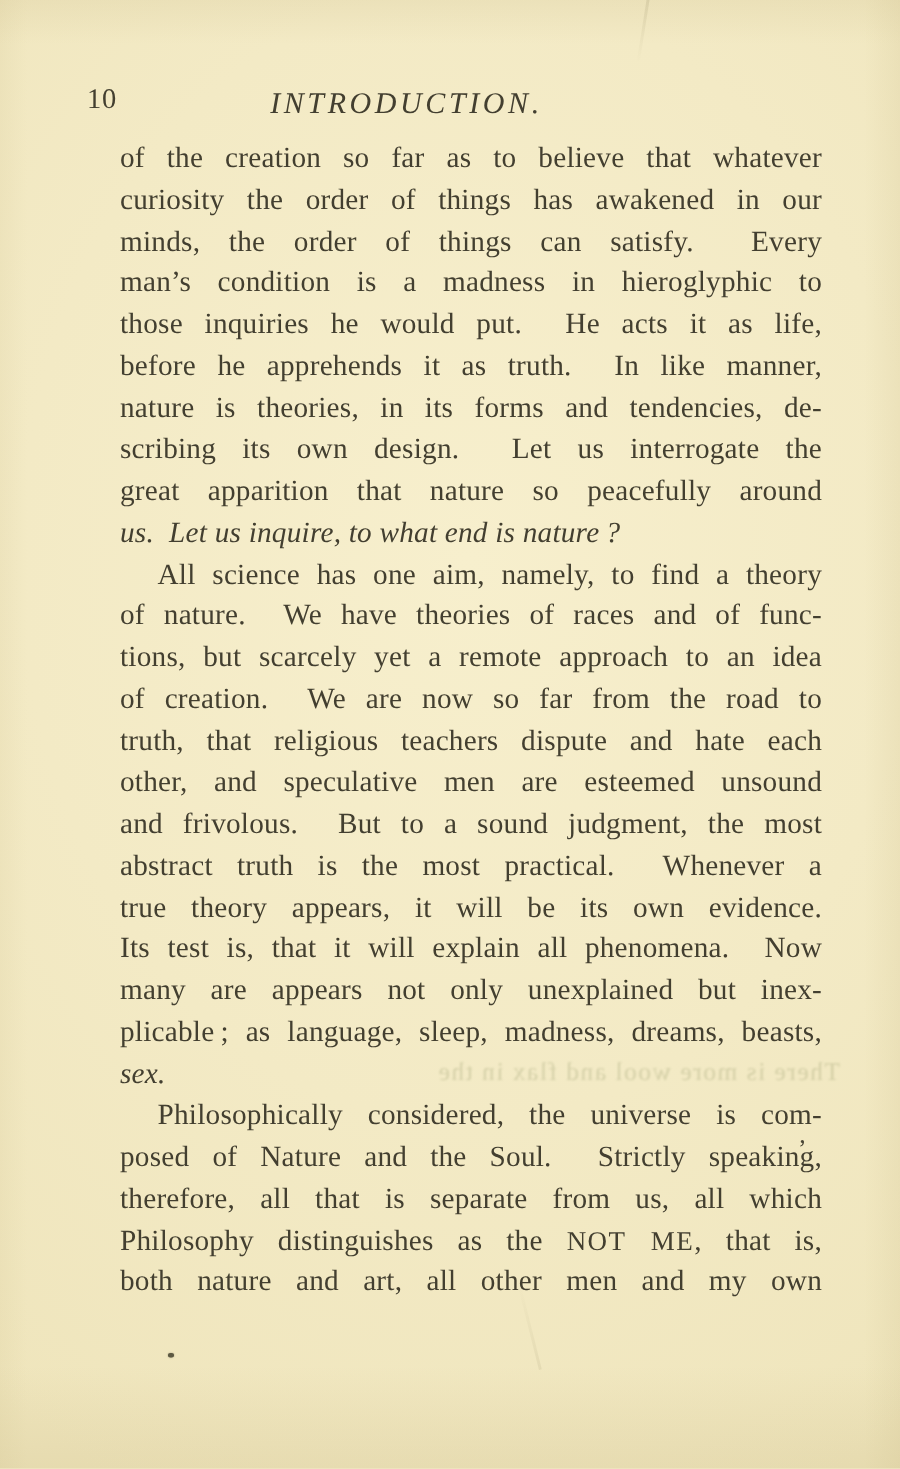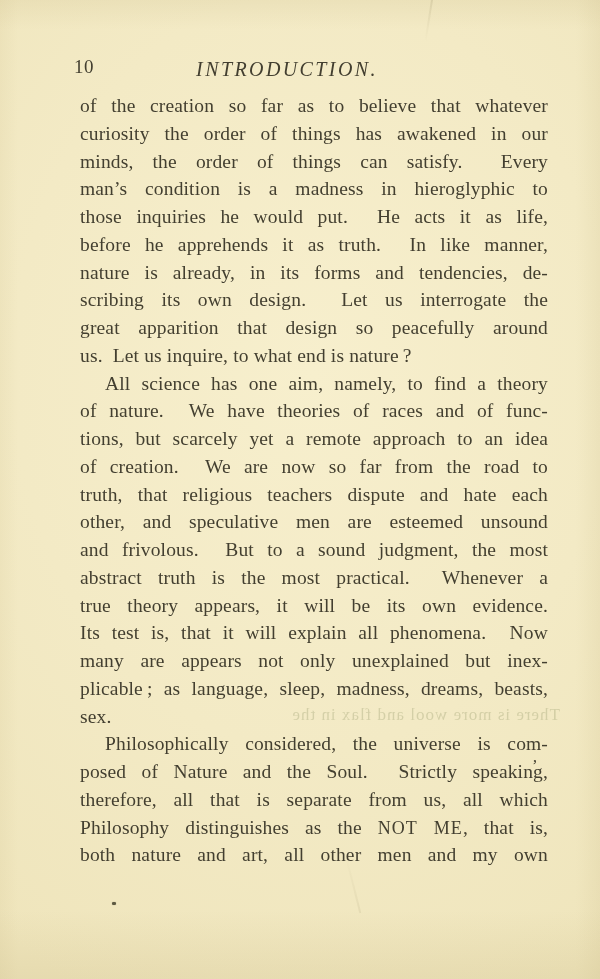--- a/index.html
+++ b/index.html
@@ -16,21 +16,21 @@
     background-color: #f3eac5;
     background-image:
       linear-gradient(180deg, rgba(205,190,140,0.20) 0%, rgba(205,190,140,0.0) 3%, rgba(205,190,140,0.0) 93%, rgba(198,182,130,0.22) 100%),
       linear-gradient(90deg, rgba(205,190,140,0.14) 0%, rgba(205,190,140,0.0) 3%, rgba(205,190,140,0.0) 96%, rgba(198,182,130,0.16) 100%),
       radial-gradient(ellipse 90% 70% at 52% 38%, #f7efcd 0%, #f3eac5 55%, #efe5bc 100%);
   }
 
   
   .header-row {
     position: absolute;
-    top: 54px; left: 72px; width: 468px; height: 26px;
+    top: 54px; left: 56px; width: 468px; height: 26px;
   }
   .page-number {
     position: absolute; left: 2px; top: 2px;
     font-size: 19px; letter-spacing: 0.5px;
   }
   .running-header {
     position: absolute; left: 0; right: 38px; top: 4px;
     text-align: center;
     font-style: italic;
     font-size: 20px;
@@ -45,21 +45,21 @@
     line-height: 27.75px;
     letter-spacing: 0.15px;
   }
   .para { margin: 0; }
   .line {
     text-align: justify;
     text-align-last: justify;
     height: 27.75px;
     overflow: visible;
   }
-  .line.last { text-align-last: left; }
+  .line.last { text-align-last: left; font-style: italic; }
   .para.indent .line:first-child { text-indent: 25px; }
   .smallcaps {
     font-size: 18px;
     letter-spacing: 1px;
   }
 
   
   .ghost-line {
     position: absolute;
     top: 705px; left: 120px; width: 440px;
@@ -112,23 +112,23 @@
   </div>
 
   <div class="page-body">
       <div class="para">
         <div class="line">of the creation so far as to believe that whatever</div>
         <div class="line">curiosity the order of things has awakened in our</div>
         <div class="line">minds, the order of things can satisfy.&nbsp; Every</div>
         <div class="line">man’s condition is a madness in hieroglyphic to</div>
         <div class="line">those inquiries he would put.&nbsp; He acts it as life,</div>
         <div class="line">before he apprehends it as truth.&nbsp; In like manner,</div>
-        <div class="line">nature is already, in its forms and tendencies, de-</div>
+        <div class="line">nature is theories, in its forms and tendencies, de-</div>
         <div class="line">scribing its own design.&nbsp; Let us interrogate the</div>
-        <div class="line">great apparition that design so peacefully around</div>
+        <div class="line">great apparition that nature so peacefully around</div>
         <div class="line last">us.&nbsp; Let us inquire, to what end is nature ?</div>
       </div>
       <div class="para indent">
         <div class="line">All science has one aim, namely, to find a theory</div>
         <div class="line">of nature.&nbsp; We have theories of races and of func-</div>
         <div class="line">tions, but scarcely yet a remote approach to an idea</div>
         <div class="line">of creation.&nbsp; We are now so far from the road to</div>
         <div class="line">truth, that religious teachers dispute and hate each</div>
         <div class="line">other, and speculative men are esteemed unsound</div>
         <div class="line">and frivolous.&nbsp; But to a sound judgment, the most</div>

